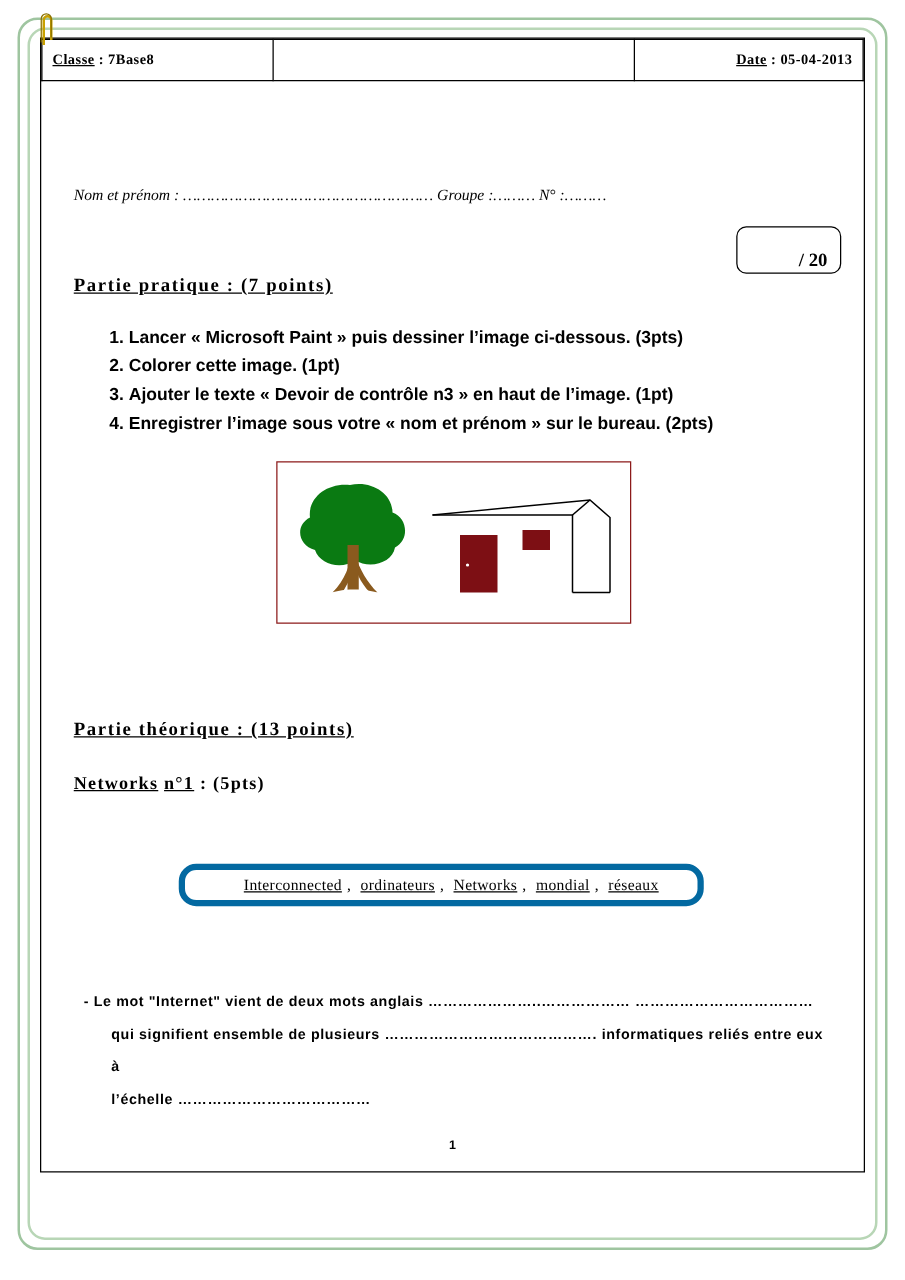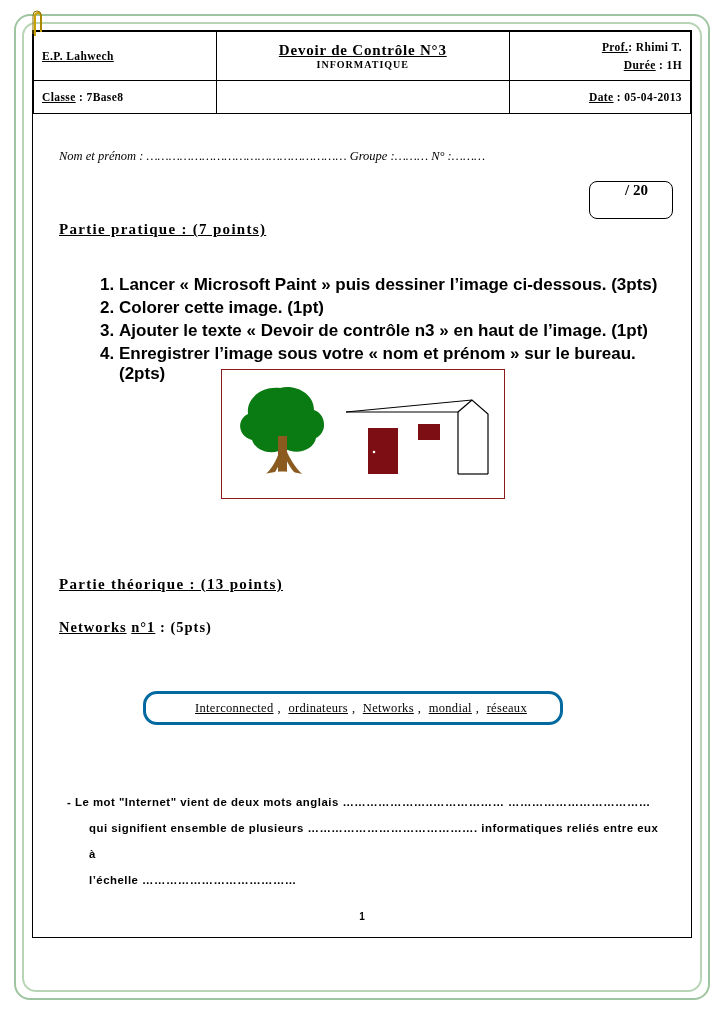--- a/index.html
+++ b/index.html
@@ -108,23 +108,23 @@
   
   .mark-box {
     position: absolute;
     right: 18px;
     top: 150px;
     width: 84px;
     height: 38px;
     border: 1px solid #000;
     border-radius: 8px;
     display: flex;
-    align-items: flex-start;
+    align-items: flex-end;
     justify-content: flex-end;
-    padding-right: 24px;
+    padding-right: 10px;
     box-sizing: border-box;
     font-weight: bold;
     font-size: 15px;
   }
 
   
   .sec-head {
     position: absolute;
     left: 26px;
     font-weight: bold;
@@ -144,24 +144,24 @@
     font-size: 14.5px;
     letter-spacing: 1px;
   }
   .ex-head .u2 { text-decoration: underline; }
 
   
   ol.tasks {
     position: absolute;
     left: 40px;
     top: 228px;
-    margin: 16px;
+    margin: 0;
     padding-left: 30px;
     font-family: "Liberation Sans", sans-serif;
-    font-size: 17px;
+    font-size: 14px;
     font-weight: bold;
     line-height: 20px;
   }
   ol.tasks li { margin-bottom: 3px; }
 
   
   .drawing {
     position: absolute;
     left: 188px;
     top: 338px;
@@ -181,21 +181,21 @@
     font-size: 11.6px;
     font-weight: bold;
   }
 
   .word-bank {
     position: absolute;
     left: 110px;
     top: 660px;
     width: 420px;
     height: 34px;
-    border: 3px solid #0369a1;
+    border: 5px solid #0369a1;
     border-radius: 14px;
     box-sizing: border-box;
     display: flex;
     align-items: center;
     justify-content: center;
     font-family: "Liberation Serif", serif;
     font-size: 12.5px;
     letter-spacing: 0.3px;
     padding-left: 16px;
   }
@@ -236,33 +236,20 @@
 
 <svg class="clip" viewBox="0 0 16 30">
   <path d="M5 28 L5 8 a3 3 0 0 1 6 0 L11 24" fill="none" stroke="#c8a000" stroke-width="2"></path>
   <path d="M3 26 L3 7 a4 4 0 0 1 8 0 L11 22" fill="none" stroke="#8a7000" stroke-width="1"></path>
 </svg>
 
 <div class="sheet">
 
   <table class="header-table">
     <tbody>
-        <tr class="hdr-row1">
-      <td class="cell-left">
-        <span class="u">E.P.  Lahwech</span>
-      </td>
-      <td class="cell-mid">
-        <div class="title-main u">Devoir  de  Contrôle  N°3</div>
-        <div class="subtitle">INFORMATIQUE</div>
-      </td>
-      <td class="cell-right">
-        <div><span class="u">Prof.</span><span>: Rhimi T.</span></div>
-        <div style="margin-top:6px"><span class="u">Durée</span><span> : 1H</span></div>
-      </td>
-    </tr>
     <tr class="hdr-row2">
       <td class="cell-left">
         <span class="u">Classe</span><span> : 7Base8</span>
       </td>
       <td class="cell-mid"></td>
       <td class="cell-right">
         <span class="u">Date</span><span> : 05-04-2013</span>
       </td>
     </tr>
   </tbody>

